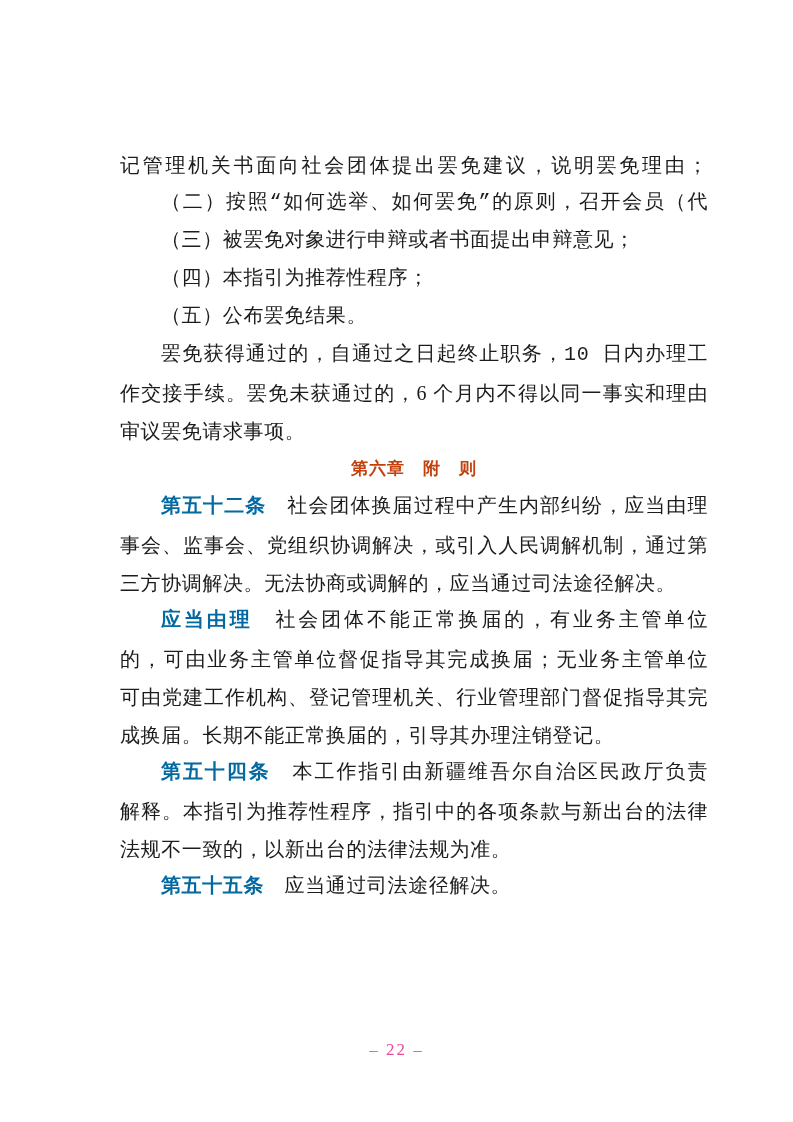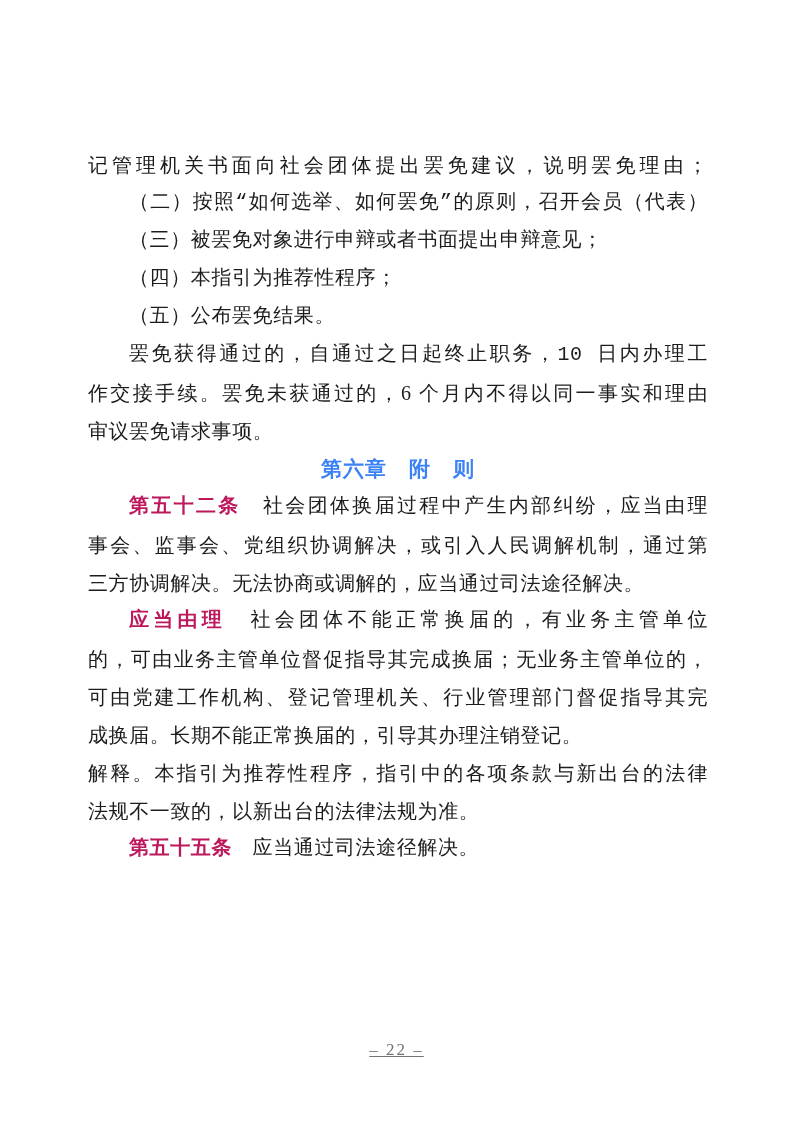--- a/index.html
+++ b/index.html
@@ -18,49 +18,49 @@
     width: 620px;
   }
   .line {
     height: 38px;
     line-height: 38px;
     font-size: 20px;
     letter-spacing: 0.6px;
     color: #1c1c1c;
     text-align: left;
     overflow: hidden;
+    margin-left: 32px;
   }
   .line.fill {
     text-align: justify;
     text-align-last: justify;
   }
   .line.indent-2 { padding-left: 41px; font-family: Liberation Mono, monospace; }
   .line.heading {
     text-align: center;
     text-align-last: center;
     font-weight: 700;
-    font-size: 21px;
+    font-size: 17px;
     letter-spacing: 1px;
-    color: #3b82f6;
+    color: #c2410c;
     padding-left: 0;
   }
-  .bold-prefix { font-weight: 700; color: #be185d; }
+  .bold-prefix { font-weight: 700; color: #0369a1; }
   .footer {
     position: absolute;
     left: 0;
     top: 1040px;
     width: 100%;
     text-align: center;
   }
   .page-number {
     font-size: 17px;
     letter-spacing: 2px;
-    color: #737373;
+    color: #ec4899;
     font-family: "Liberation Serif", "DejaVu Serif", serif;
-    text-decoration: underline;
   }
 </style>
 </head>
 <body>
 
 <div class="page">
   <div class="body-text" id="doc-body">
       <div class="line fill">记管理机关书面向社会团体提出罢免建议，说明罢免理由；</div>
       <div class="line indent-2 fill">（二）按照“如何选举、如何罢免”的原则，召开会员（代表）</div>
       <div class="line indent-2">（三）被罢免对象进行申辩或者书面提出申辩意见；</div>
@@ -70,20 +70,21 @@
       <div class="line fill">作交接手续。罢免未获通过的，6 个月内不得以同一事实和理由</div>
       <div class="line">审议罢免请求事项。</div>
       <div class="line heading">第六章　附　则</div>
       <div class="line indent-2 fill"><span class="bold-prefix">第五十二条</span><span>　社会团体换届过程中产生内部纠纷，应当由理</span></div>
       <div class="line fill">事会、监事会、党组织协调解决，或引入人民调解机制，通过第</div>
       <div class="line">三方协调解决。无法协商或调解的，应当通过司法途径解决。</div>
       <div class="line indent-2 fill"><span class="bold-prefix">应当由理</span><span>　社会团体不能正常换届的，有业务主管单位</span></div>
       <div class="line fill">的，可由业务主管单位督促指导其完成换届；无业务主管单位的，</div>
       <div class="line fill">可由党建工作机构、登记管理机关、行业管理部门督促指导其完</div>
       <div class="line">成换届。长期不能正常换届的，引导其办理注销登记。</div>
+      <div class="line indent-2 fill"><span class="bold-prefix">第五十四条</span><span>　本工作指引由新疆维吾尔自治区民政厅负责</span></div>
       <div class="line fill">解释。本指引为推荐性程序，指引中的各项条款与新出台的法律</div>
       <div class="line">法规不一致的，以新出台的法律法规为准。</div>
       <div class="line indent-2"><span class="bold-prefix">第五十五条</span><span>　应当通过司法途径解决。</span></div>
     </div>
   <div class="footer">
     <span class="page-number">– 22 –</span>
   </div>
 </div>
 
 </body></html>

